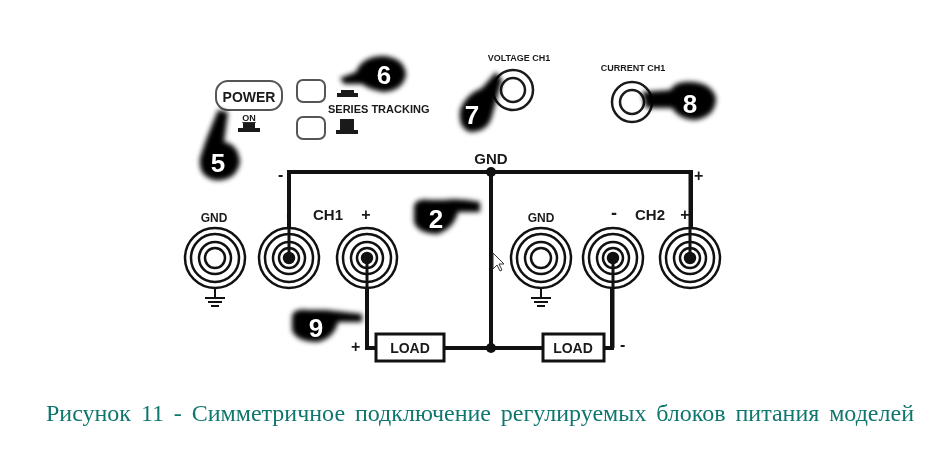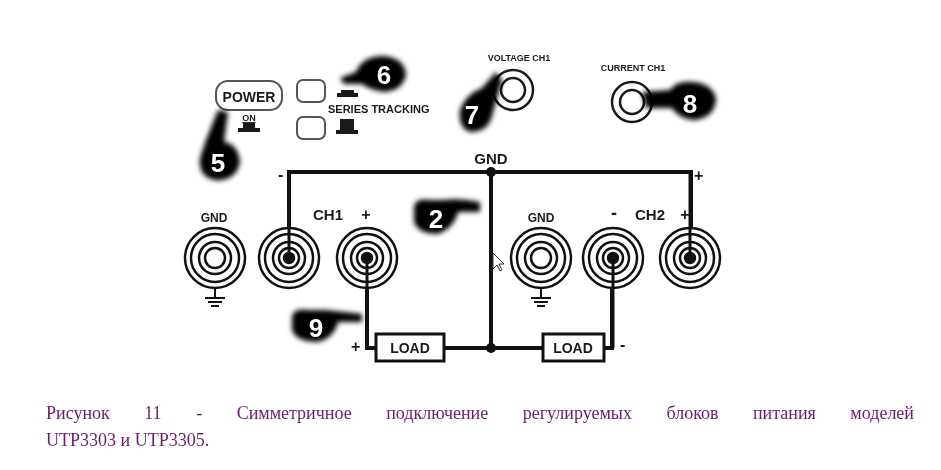--- a/index.html
+++ b/index.html
@@ -2,22 +2,22 @@
 <html><head>
 <meta charset="utf-8">
 <style>
   html, body { margin: 0; padding: 0; background: #ffffff; }
   body { width: 941px; height: 470px; position: relative; overflow: hidden; }
   #diagram { position: absolute; left: 0; top: 0; width: 941px; height: 390px; }
   .lbl { font-family: "Liberation Sans", sans-serif; font-weight: bold; fill: #1a1a1a; }
   .num { font-family: "Liberation Sans", sans-serif; font-weight: bold; fill: #ffffff; }
   .caption {
     position: absolute; left: 46px; top: 400px; width: 868px;
-    font-family: "Liberation Serif", serif; font-size: 18px; line-height: 27px;
-    color: #701a75; text-align: justify; text-align-last: left;
+    font-family: "Liberation Serif", serif; font-size: 24px; line-height: 27px;
+    color: #0f766e; text-align: justify; text-align-last: left;
   }
   .caption .line1 { display: block; text-align: justify; text-align-last: justify; }
   .caption .line2 { display: block; }
 </style>
 </head>
 <body>
 
 <svg id="diagram" viewBox="0 0 941 390" xmlns="http://www.w3.org/2000/svg">
   <defs>
     <filter id="blur" x="-20%" y="-20%" width="140%" height="140%">
@@ -163,14 +163,13 @@
     <text class="num" x="436" y="228" font-size="26" text-anchor="middle">2</text>
   </g>
   <g>
     <path d="M292 316 Q294 308 308 310 L326 310 L362 314 L362 322 L338 322 Q334 338 318 342 Q296 342 292 330 Z" fill="#000" filter="url(#blur)"></path>
     <text class="num" x="316" y="337" font-size="26" text-anchor="middle">9</text>
   </g>
 </svg>
 
 <div class="caption">
   <span class="line1">Рисунок 11 - Симметричное подключение регулируемых блоков питания моделей</span>
-  <span class="line2">UTP3303 и UTP3305.</span>
 </div>
 
 </body></html>

